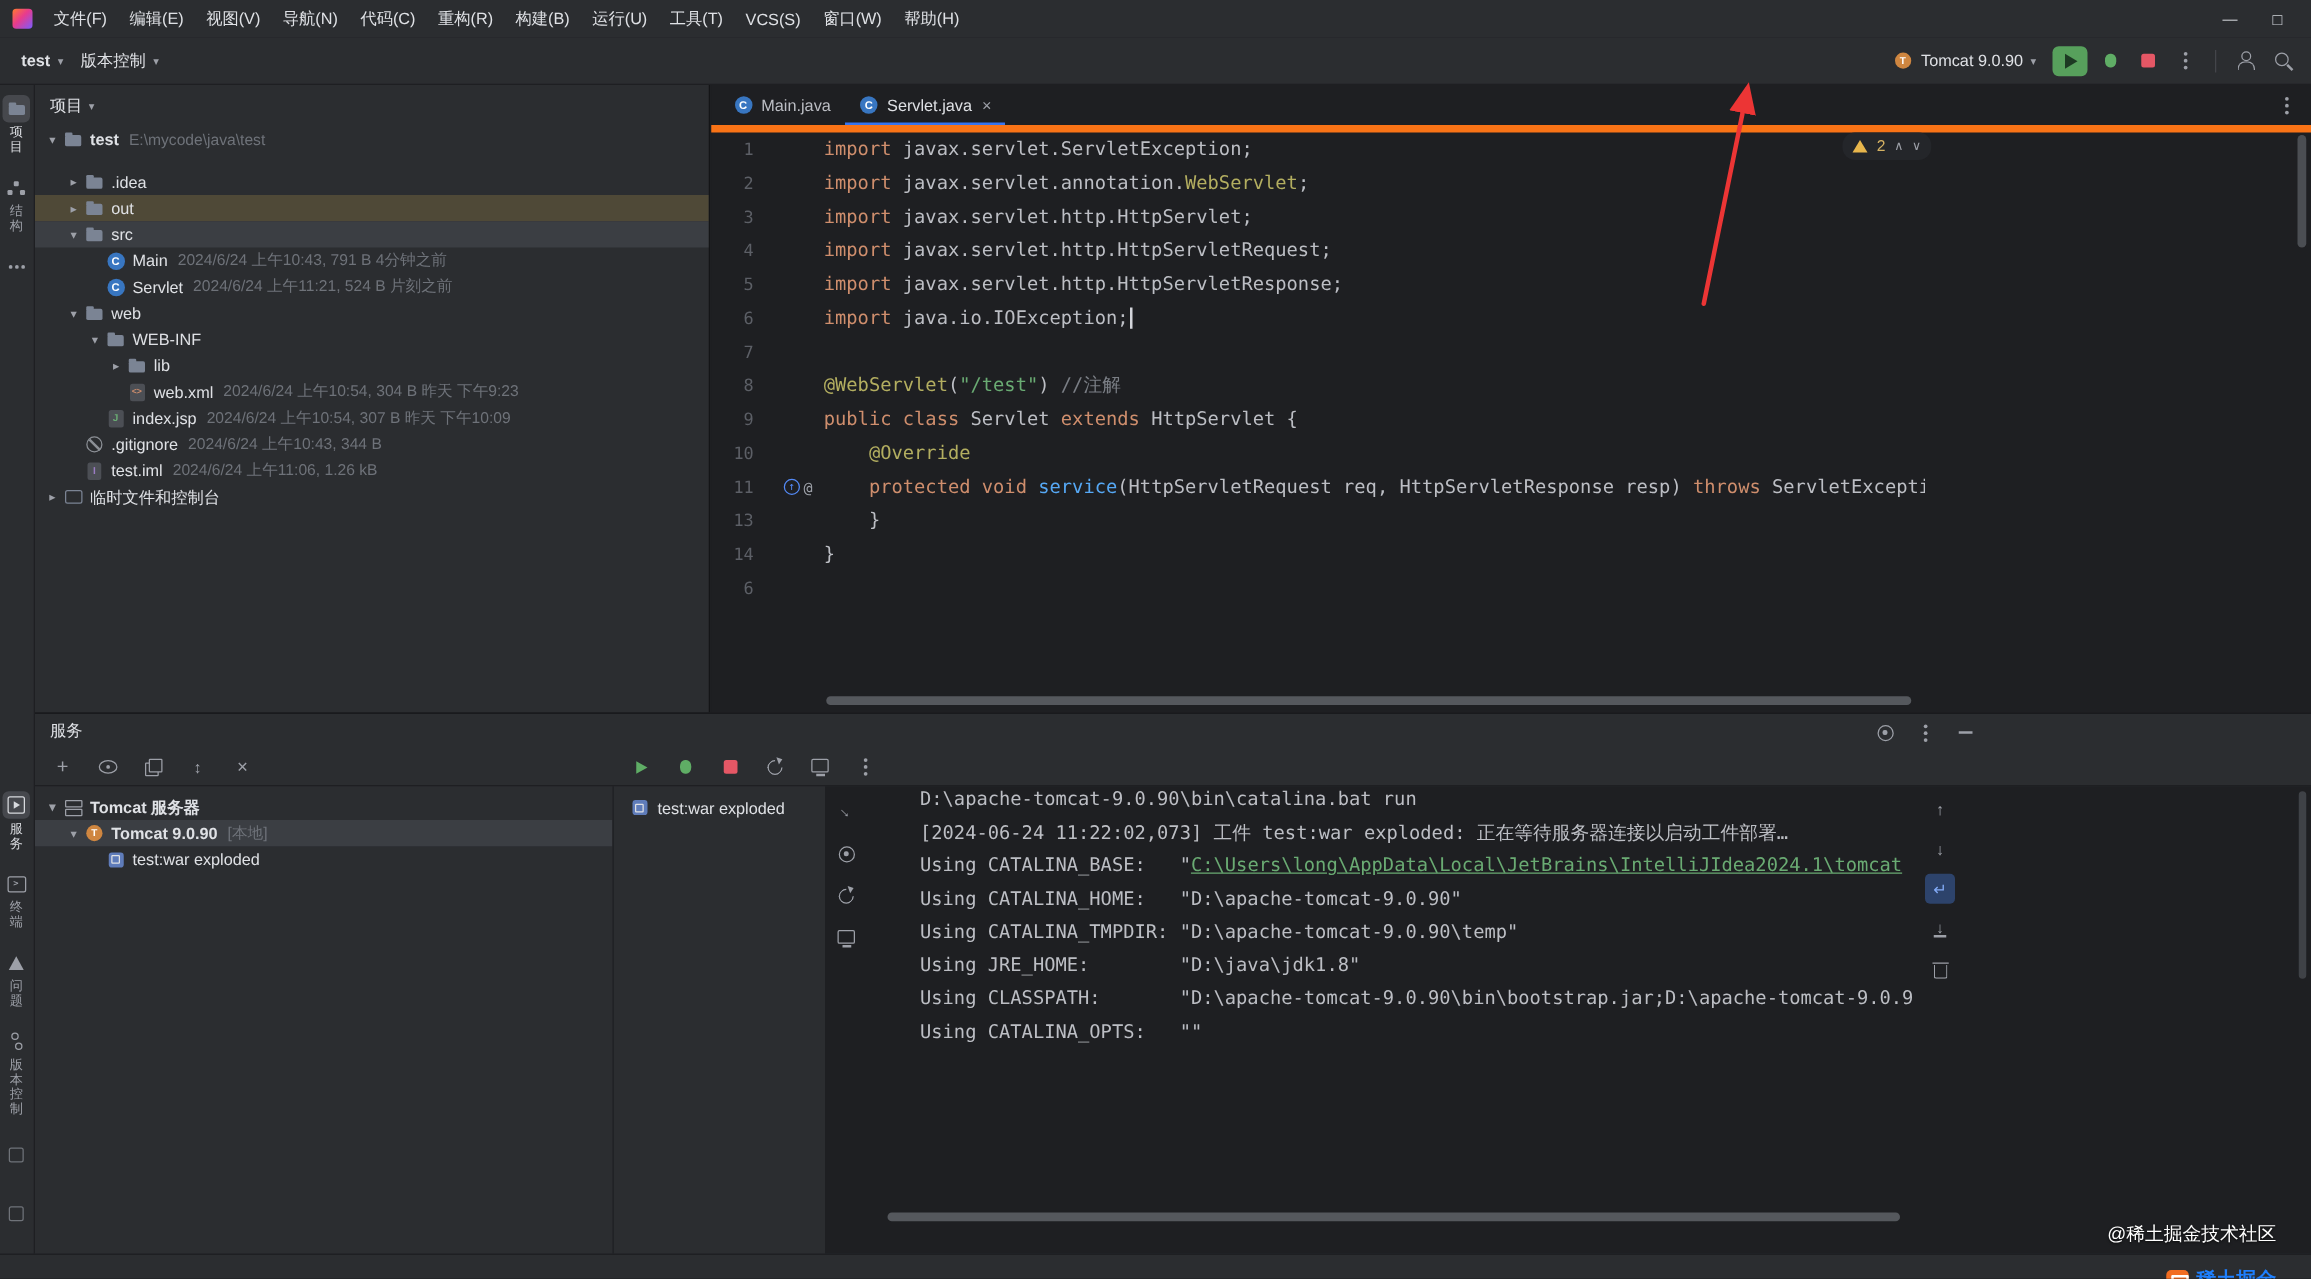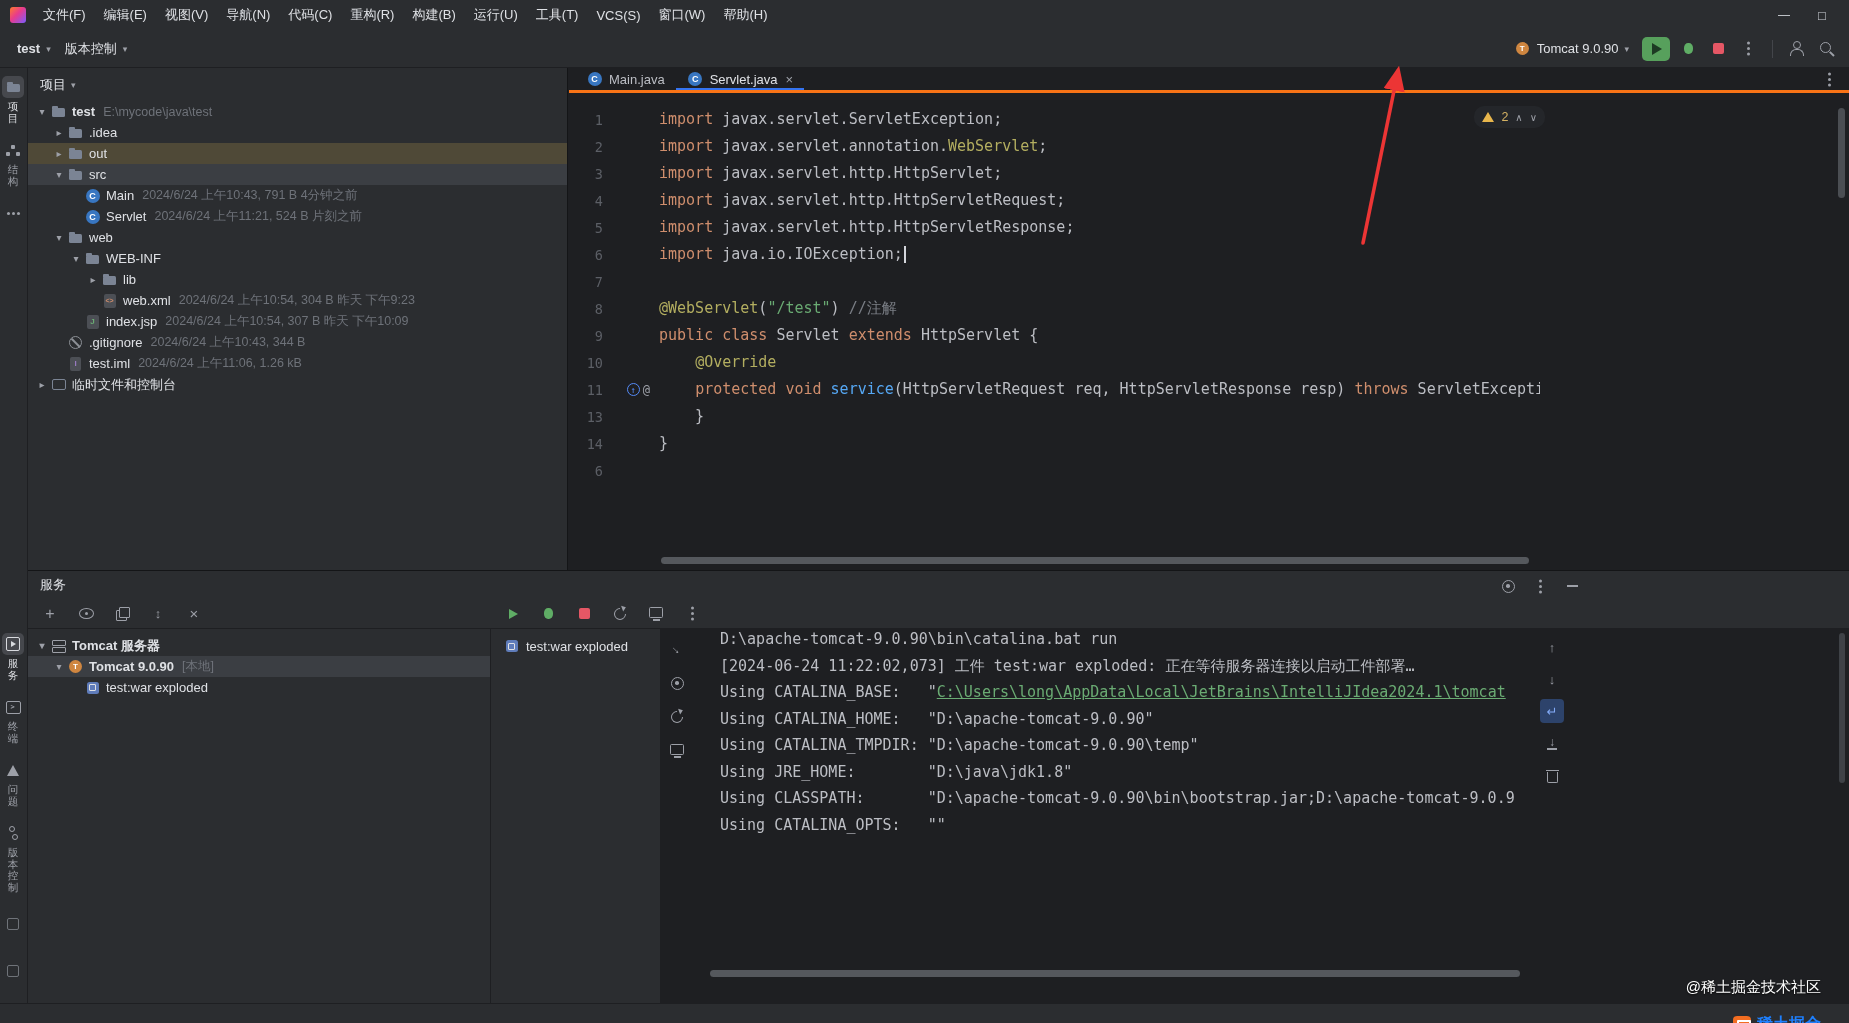--- a/index.html
+++ b/index.html
@@ -111,21 +111,21 @@
 .tchev.chev-v::before{content:"▾"}
 .tchev.chev-r::before{content:"▸"}
 .tlabel{margin-left:5px;color:#dfe1e5}
 .tlabel.b{font-weight:700}
 .tmeta{margin-left:8px;color:#6e7279;font-size:12.5px}
 .hl-sel{background:#3b3e43}
 .hl-warm{background:#4f4937}
 
 
 #editor{position:absolute;left:569px;top:68px;right:0;height:502px;background:#1e1f22;z-index:3}
-#tabbar{height:25px;display:flex;align-items:center;border-bottom:3px solid #f97316;padding-left:6px}
+#tabbar{height:38px;display:flex;align-items:center;border-bottom:6px solid #f97316;padding-left:6px}
 #tabs{display:flex;height:100%}
 .tab{height:100%;display:flex;align-items:center;gap:6px;padding:0 11px;position:relative;color:#bcbec4}
 .tab.active{color:#dfe1e5}
 .tab.active::after{content:"";position:absolute;left:0;right:0;bottom:0;height:2.5px;background:#3574f0}
 .tclose{color:#9da0a8;font-size:13px;margin-left:2px}
 .tclose::before{content:"×"}
 #code{position:absolute;left:0;top:34px;right:309px;bottom:14px;overflow:hidden;font-family:"DejaVu Sans Mono","Liberation Mono",monospace;font-size:15px;line-height:26px;padding-top:4px}
 .crow{display:flex;white-space:pre}
 .lnum{width:34px;text-align:right;color:#5c5f66;flex:none;font-size:13.5px;padding-top:1px}
 .lgut{width:56px;flex:none;display:flex;align-items:center;justify-content:flex-end;gap:3px;padding-right:9px}
@@ -158,21 +158,21 @@
 .svc-title{font-size:13px;color:#dfe1e5}
 .svc-head-right{position:absolute;left:1468px;top:3px;display:flex;gap:8px}
 .svc-toolbar{height:30px;display:flex;align-items:center;gap:12px;padding-left:10px;border-bottom:1px solid #1e1f22;position:relative}
 .svc-runs{position:absolute;left:472px;display:flex;gap:12px;align-items:center}
 .svc-body{position:absolute;top:58px;bottom:0;left:0;right:0;display:flex}
 .svc-tree{width:462px;padding-top:6px;overflow:hidden}
 .svc-mid{width:170px;border-left:1px solid #1e1f22;padding-top:9px;overflow:hidden}
 .dep-row{display:flex;align-items:center;gap:6px;padding-left:12px;font-size:13px;white-space:nowrap}
 .svc-console{flex:1;background:#1e1f22;position:relative;display:flex;overflow:hidden}
 .console-strip{width:34px;display:flex;flex-direction:column;align-items:center;padding-top:8px;gap:10px;color:#9da0a8;flex:none}
-.console-text{font-family:"DejaVu Sans Mono","Liberation Mono",monospace;font-size:15px;line-height:26.5px;color:#bcbec4;white-space:pre;overflow:hidden;margin-left:26px;max-width:845px;transform:translateY(-3px)}
+.console-text{font-family:"DejaVu Sans Mono","Liberation Mono",monospace;font-size:15px;line-height:26.5px;color:#bcbec4;white-space:pre;overflow:hidden;margin-left:42px;max-width:845px;transform:translateY(-3px)}
 .c-pl{color:#bcbec4}
 .c-link{color:#6aab73;text-decoration:underline}
 .console-right{position:absolute;left:880px;top:6px;display:flex;flex-direction:column;gap:8px;align-items:center;color:#9da0a8}
 .console-hscroll{position:absolute;left:50px;bottom:26px;width:810px;height:7px;background:#55585d;border-radius:4px}
 .console-vscroll{position:absolute;right:4px;top:4px;width:6px;height:150px;background:#3f4247;border-radius:3px}
 
 
 #statusbar{position:absolute;left:0;top:1003px;right:0;height:20px;background:#2b2d30;border-top:1px solid #1e1f22;z-index:6}
 #watermark{position:absolute;right:28px;bottom:2px;z-index:40;text-align:right}
 .wm-text{color:#ffffff;font-size:15px;text-shadow:0 1px 2px rgba(0,0,0,.8)}
@@ -329,21 +329,21 @@
     <span>项目</span>
     <span class="dd-chev"></span>
   </div>
   <div id="project-tree">
       <div class="trow" style="padding-left: 6px;">
         <span class="tchev chev-v"></span>
         <span class="ii folder-icon"></span>
         <span class="tlabel b">test</span>
         <span class="tmeta">E:\mycode\java\test</span>
       </div>
-      <div class="trow" style="padding-left: 23px;">
+      <div class="trow" style="padding-left: 23px; margin-top: 13px;">
         <span class="tchev chev-r"></span>
         <span class="ii folder-icon"></span>
         <span class="tlabel">.idea</span>
       </div>
       <div class="trow hl-warm" style="padding-left: 23px;">
         <span class="tchev chev-r"></span>
         <span class="ii folder-icon"></span>
         <span class="tlabel">out</span>
       </div>
       <div class="trow hl-sel" style="padding-left: 23px;">

